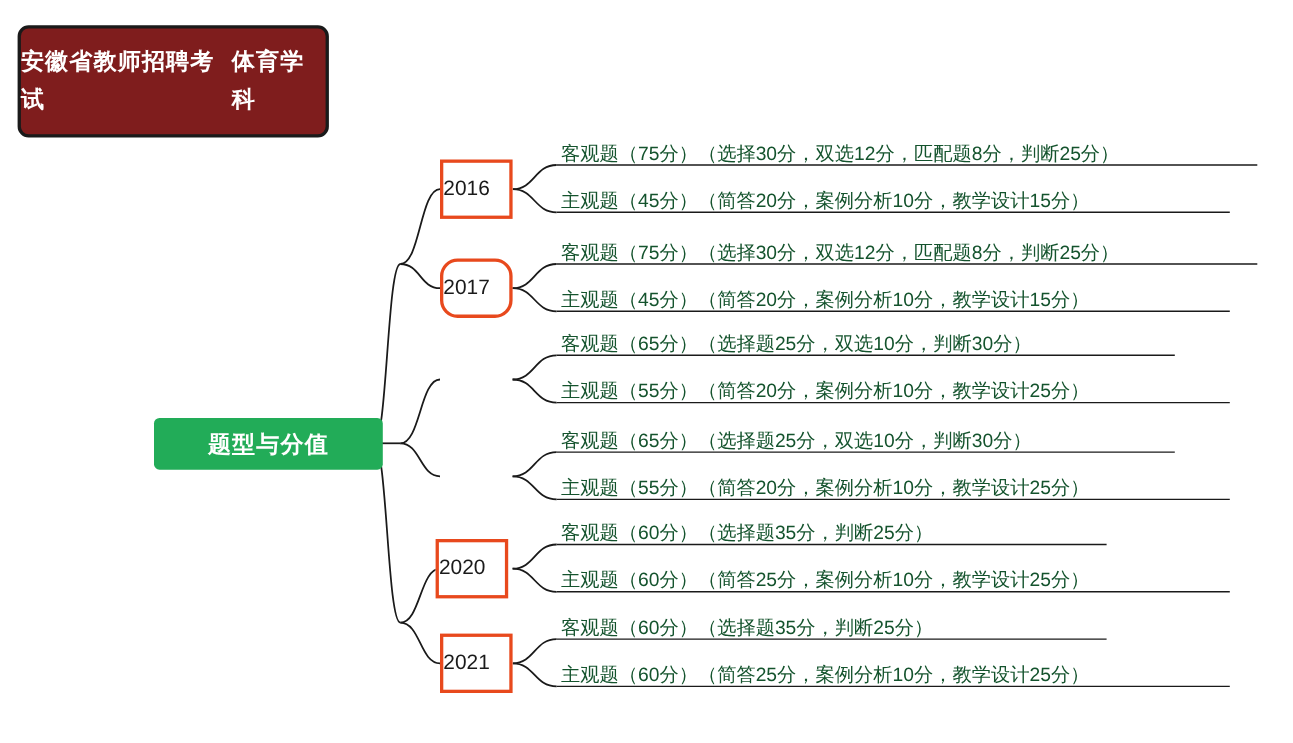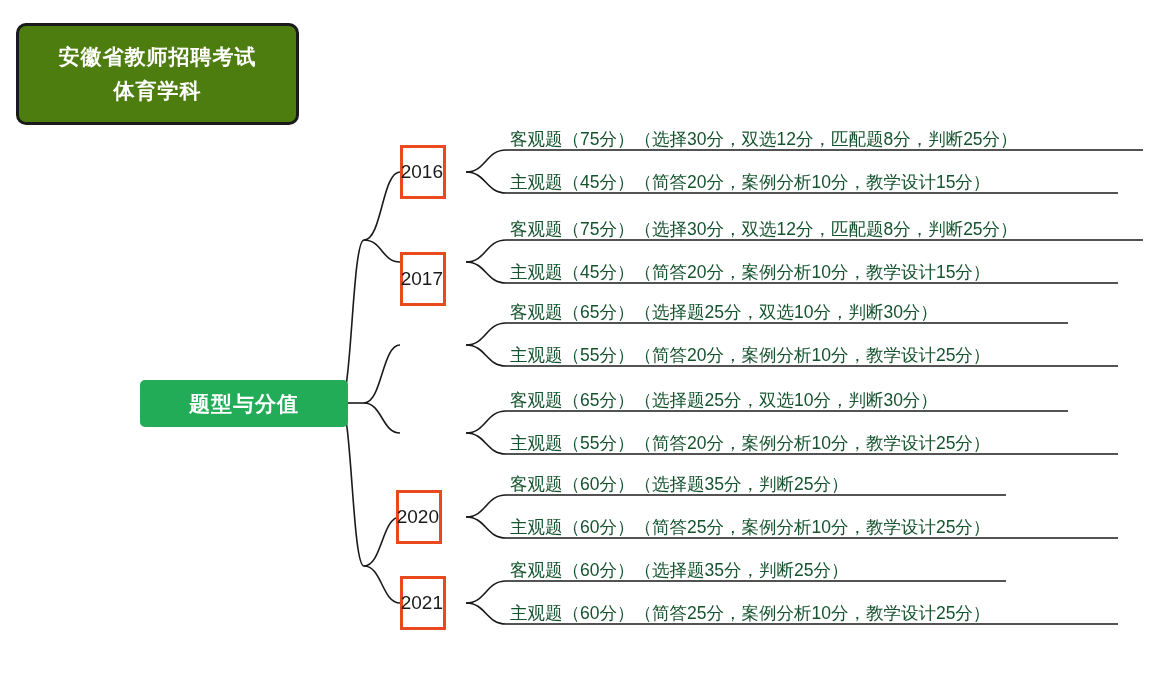--- a/index.html
+++ b/index.html
@@ -29,28 +29,27 @@
     height: 675px;
     pointer-events: none;
   }
   
   .title-box {
     position: absolute;
     left: 16px;
     top: 23px;
     width: 283px;
     height: 102px;
-    background: #4d7c0f;
+    background: #7f1d1d;
     border: 3px solid #1a1a1a;
     border-radius: 10px;
     box-sizing: border-box;
     display: flex;
-    flex-direction: column;
+    flex-direction: row;
     align-items: center;
-    justify-content: center;
     color: #ffffff;
     font-weight: bold;
     font-size: 21px;
     line-height: 34px;
     letter-spacing: 1px;
   }
   
   .root-node {
     position: absolute;
     left: 140px;
@@ -64,27 +63,27 @@
     align-items: center;
     justify-content: center;
     color: #ffffff;
     font-weight: bold;
     font-size: 21px;
     letter-spacing: 1px;
   }
   
   .year-box {
     position: absolute;
-    width: 46px;
+    width: 66px;
     height: 54px;
     border: 3px solid #e8491d;
     box-sizing: border-box;
     display: flex;
     align-items: center;
-    justify-content: flex-end;
+    justify-content: flex-start;
     font-size: 19px;
     color: #1a1a1a;
     background: #ffffff;
   }
   
   .leaf {
     position: absolute;
     font-size: 17.5px;
     color: #14532d;
     white-space: nowrap;
@@ -150,21 +149,21 @@
     <span>体育学科</span>
   </div>
 
   <div class="root-node">
     <span>题型与分值</span>
   </div>
 
   <div class="year-box" style="left:400px; top:145px;">
     <span>2016</span>
   </div>
-  <div class="year-box" style="left:400px; top:252px;">
+  <div class="year-box" style="left:400px; top:235px;border-radius:16px;">
     <span>2017</span>
   </div>
   <div class="year-box" style="left:396px; top:490px;">
     <span>2020</span>
   </div>
   <div class="year-box" style="left:400px; top:576px;">
     <span>2021</span>
   </div>
 
   <div class="leaf" style="left:510px; top:129px;">客观题（75分）（选择30分，双选12分，匹配题8分，判断25分）</div>

